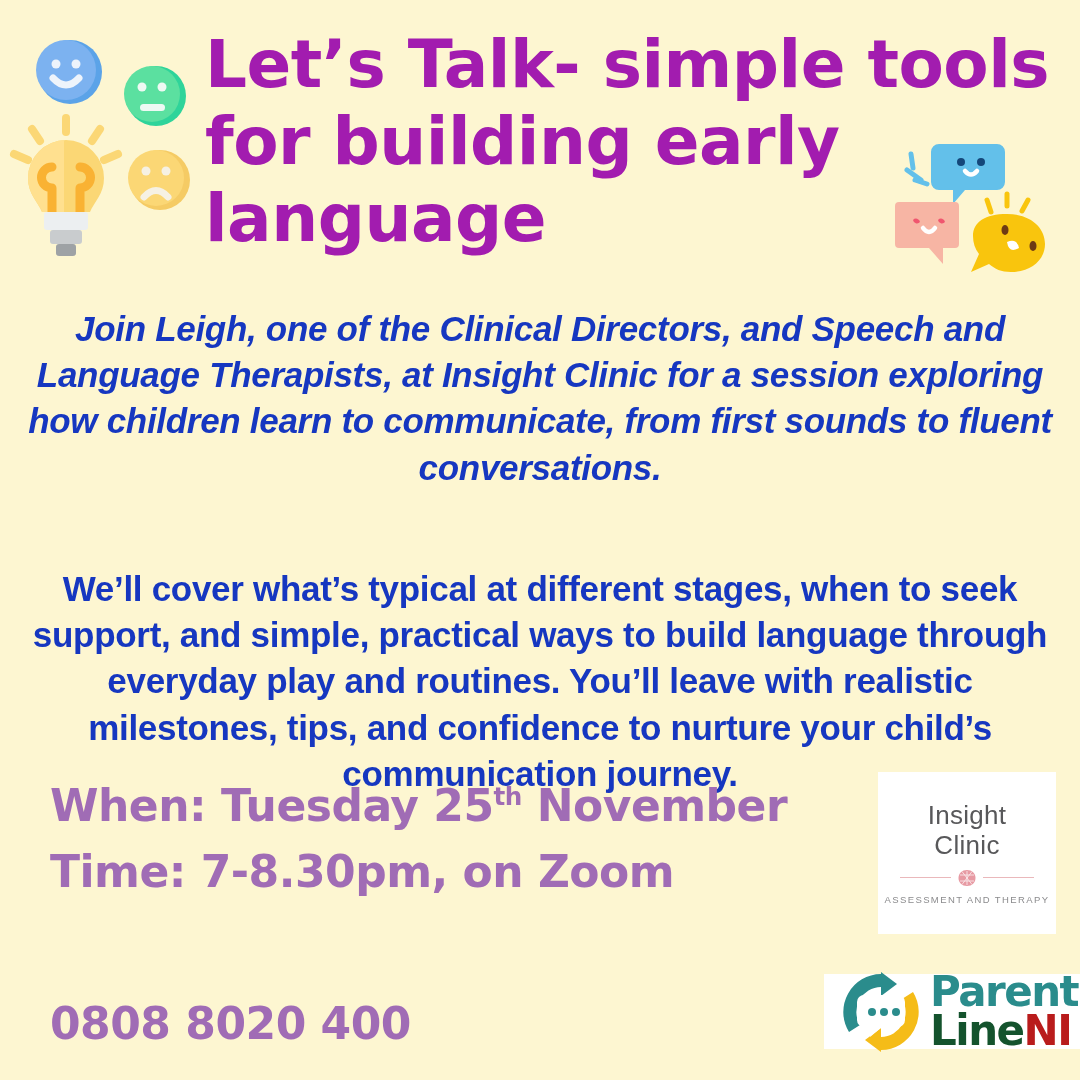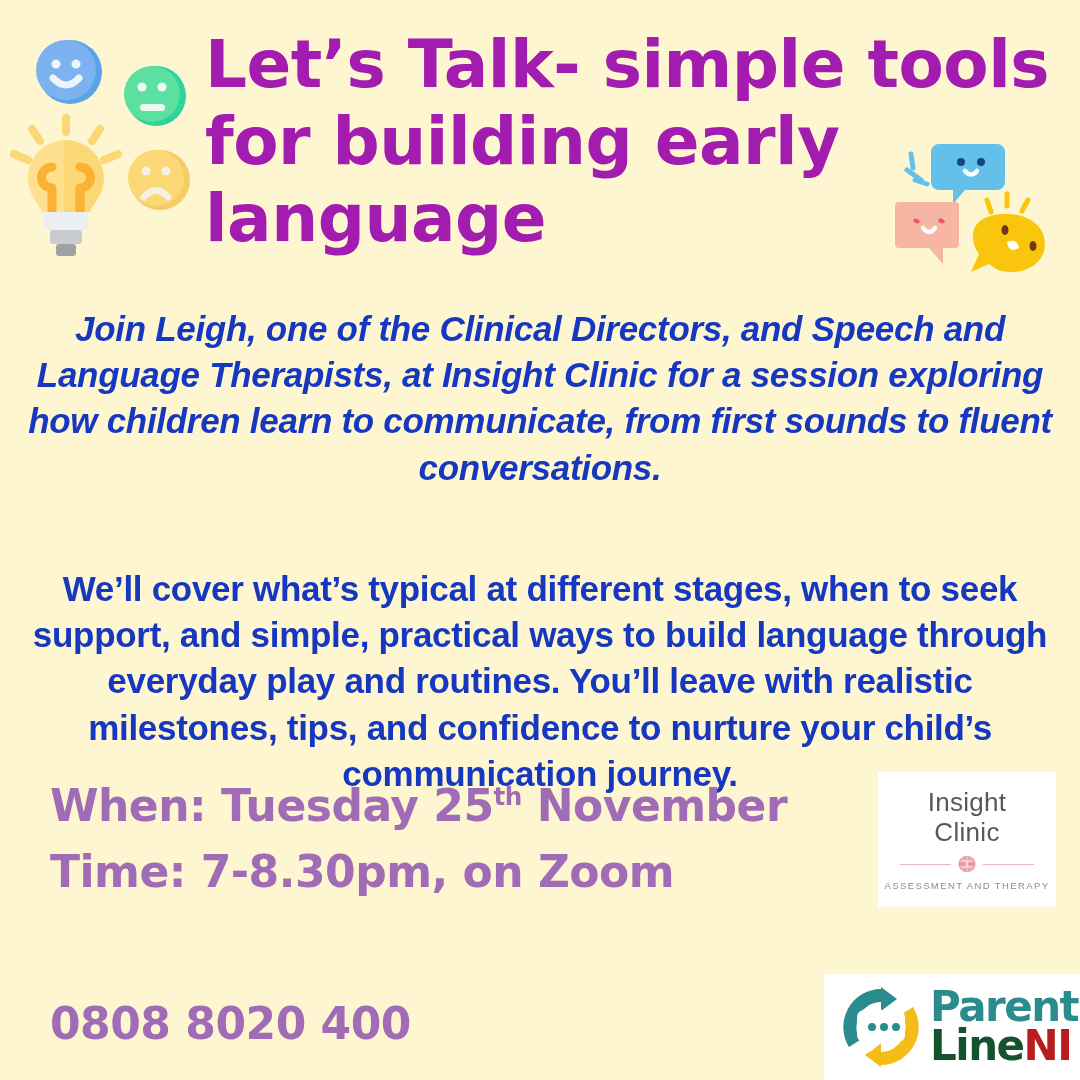--- a/index.html
+++ b/index.html
@@ -92,21 +92,21 @@
     vertical-align: super;
     line-height: 0;
   }
 
   
   .insight-card {
     position: absolute;
     left: 878px;
     top: 772px;
     width: 178px;
-    height: 135px;
+    height: 162px;
     background: #ffffff;
     display: flex;
     flex-direction: column;
     align-items: center;
     justify-content: center;
   }
   .insight-name {
     color: #58585a;
     font-family: "Liberation Sans", sans-serif;
     font-weight: normal;
@@ -141,21 +141,21 @@
     letter-spacing: 1.4px;
     text-align: center;
   }
 
   
   .plni-card {
     position: absolute;
     left: 824px;
     top: 974px;
     width: 256px;
-    height: 106px;
+    height: 75px;
     background: #ffffff;
     display: flex;
     align-items: center;
   }
   .plni-mark {
     width: 86px;
     height: 86px;
     margin-left: 14px;
     flex: none;
   }

